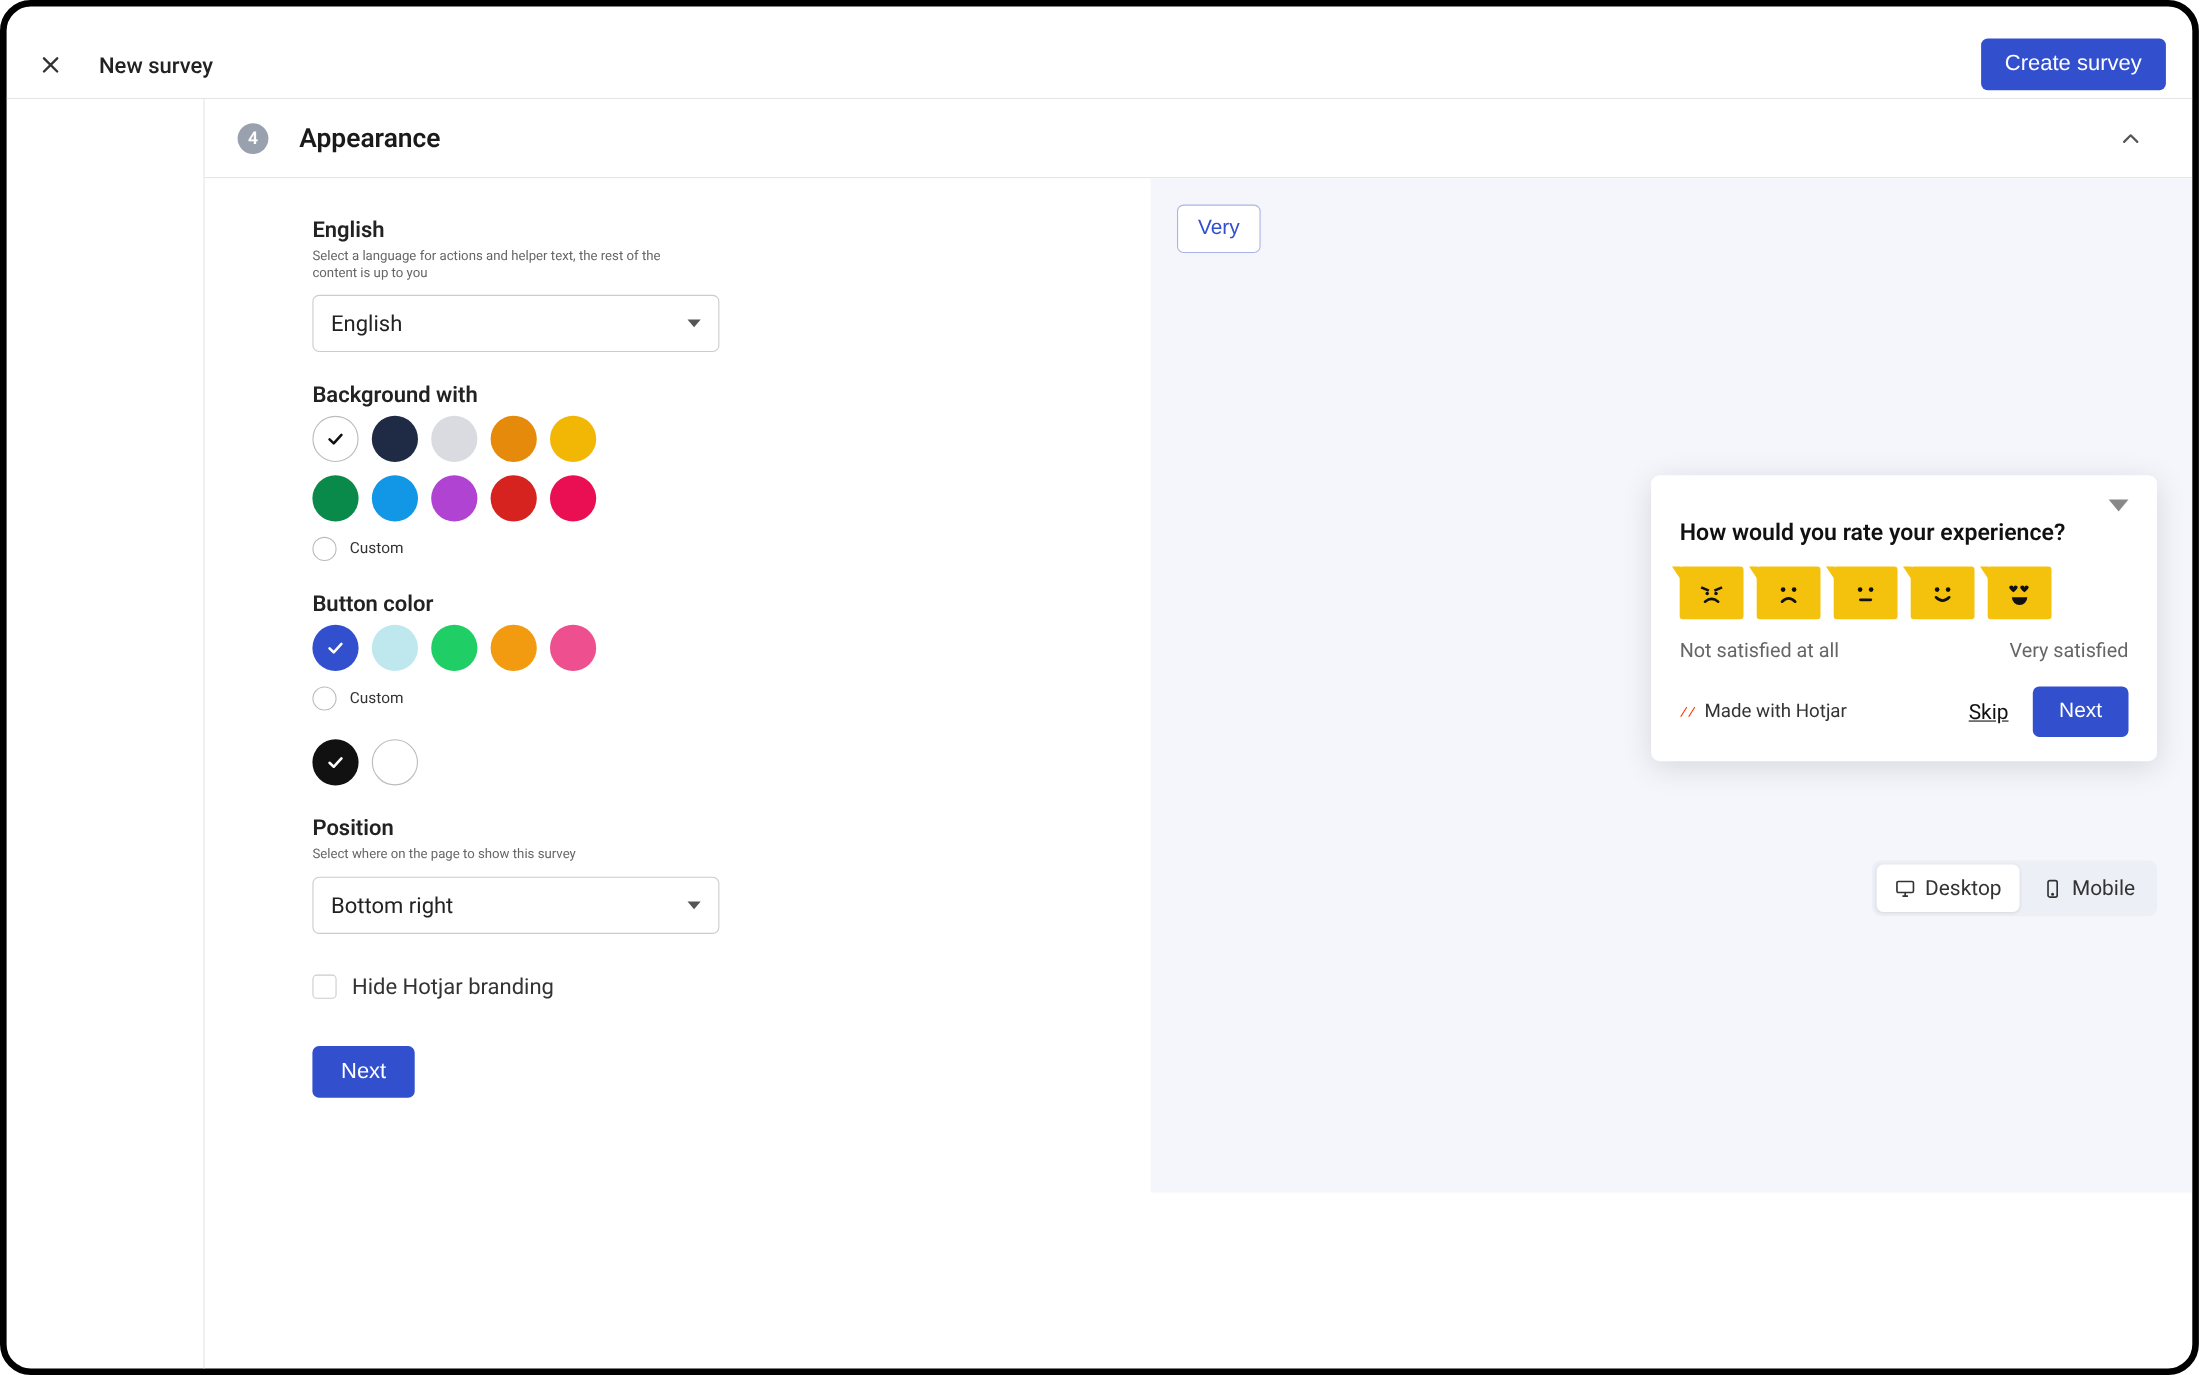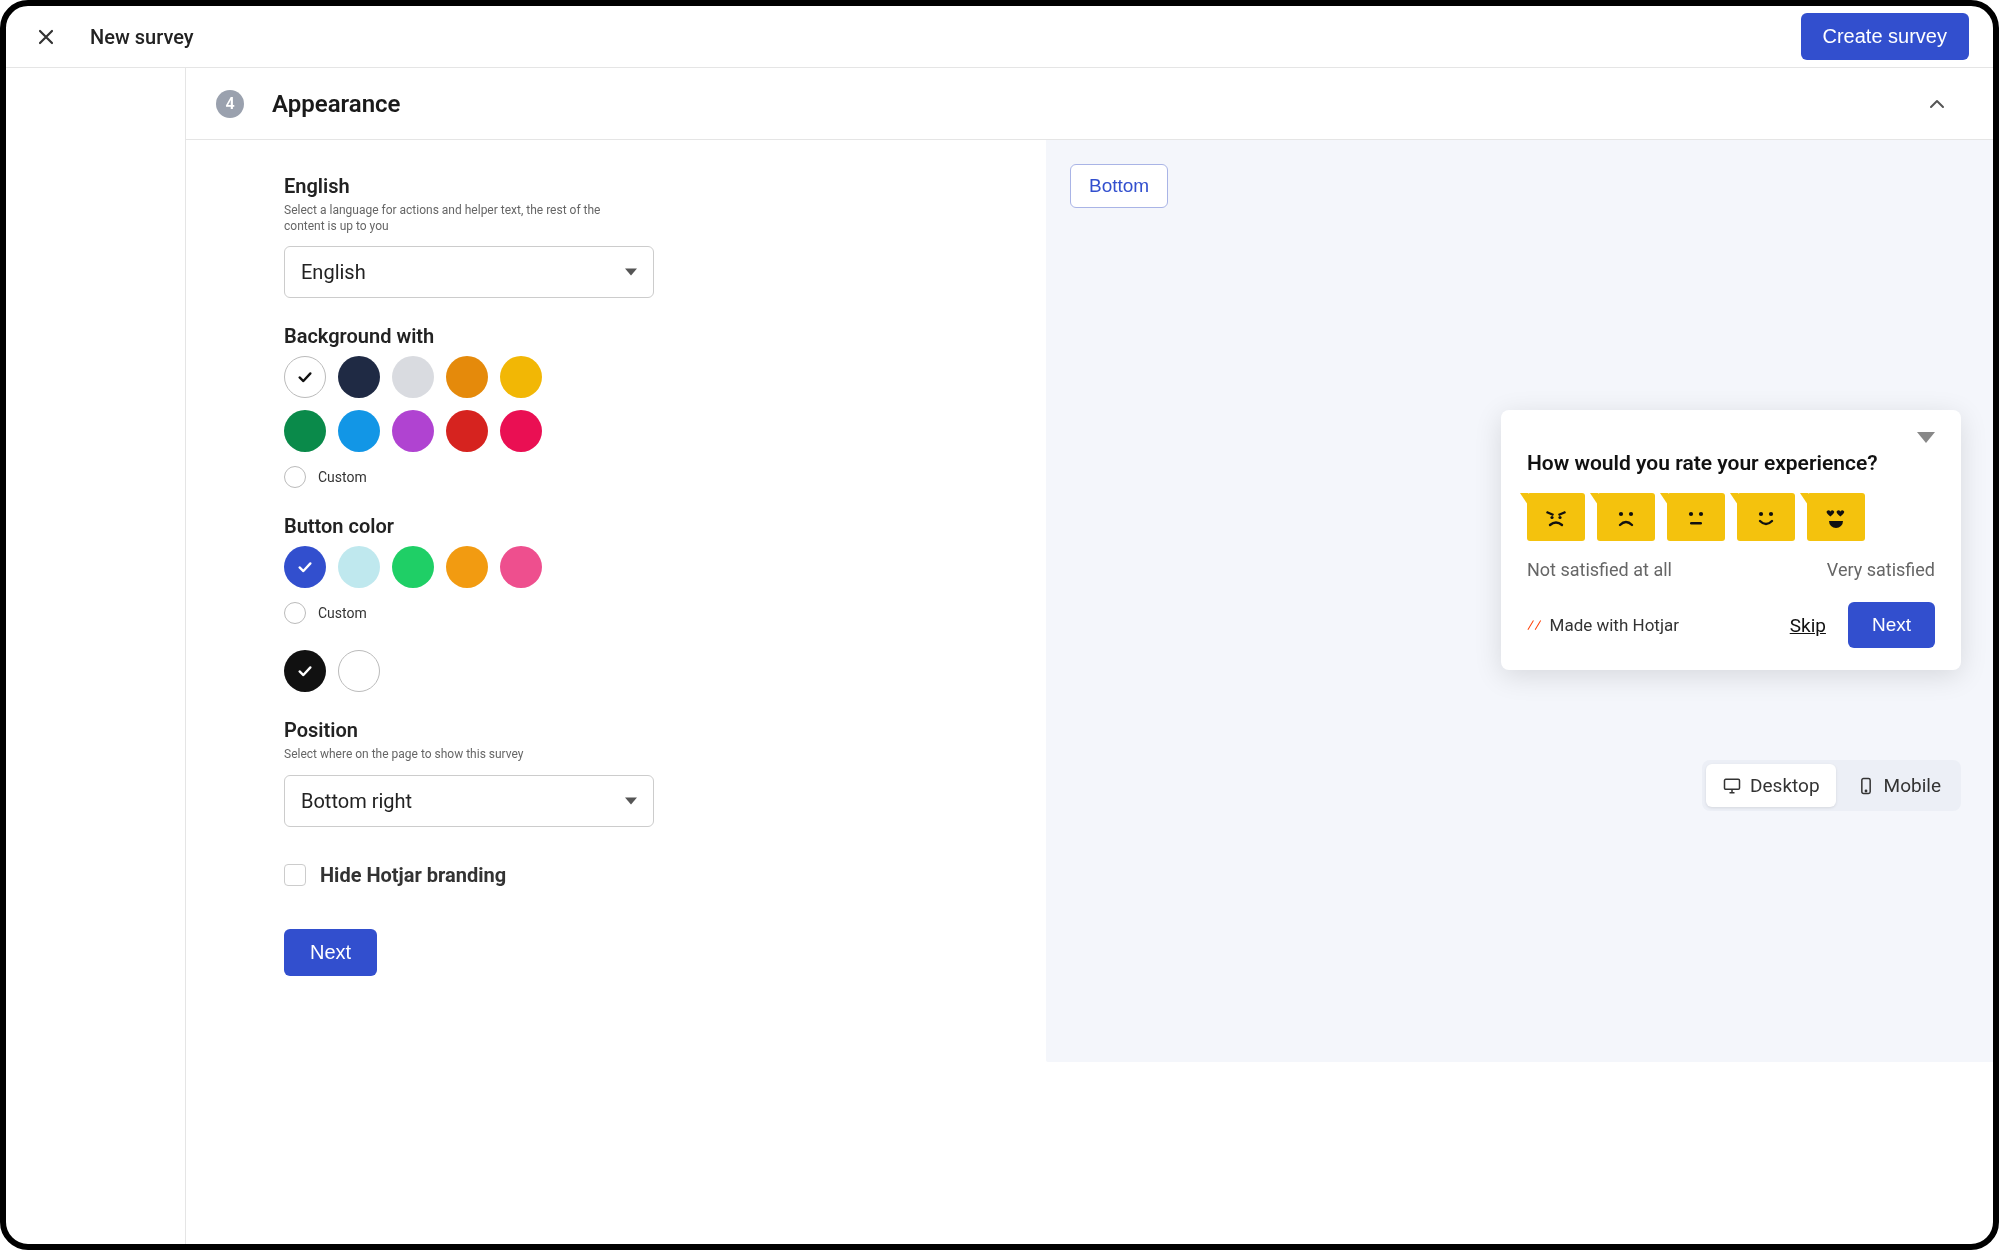--- a/index.html
+++ b/index.html
@@ -20,20 +20,21 @@
     overflow: hidden;
   }
 
   
   .topbar {
     display: flex;
     align-items: center;
     height: 62px;
     padding: 0 24px 0 24px;
     border-bottom: 1px solid #e5e5e5;
+    margin-top: 22px;
   }
   .topbar .close-btn {
     width: 32px; height: 32px;
     display: flex; align-items: center; justify-content: center;
     cursor: pointer;
     color: #333;
   }
   .topbar .title {
     margin-left: 28px;
     font-size: 20px;
@@ -330,35 +331,35 @@
 
           <div class="fgroup">
             <div class="flabel">Position</div>
             <div class="fhelp">Select where on the page to show this survey</div>
             <div class="select">
               <span>Bottom right</span>
               <span class="caret"></span>
             </div>
           </div>
 
-          <div class="fgroup" style="margin-top:36px;font-weight:bold;">
+          <div class="fgroup" style="margin-top:36px;">
             <div class="checkbox-row">
               <div class="checkbox-sq"></div>
               <span>Hide Hotjar branding</span>
             </div>
           </div>
 
           <div class="fgroup" style="margin-top:42px;">
             <button class="btn-next">Next</button>
           </div>
 
         </div>
 
         <div class="preview-col">
-          <button class="btn-reset">Bottom</button>
+          <button class="btn-reset">Very</button>
 
           <div class="survey-preview">
             <div class="collapse">
               <div class="tri"></div>
             </div>
             <div class="survey-q">How would you rate your experience?</div>
 
             <div class="emoji-row">
 
               <div class="emoji-tile">

